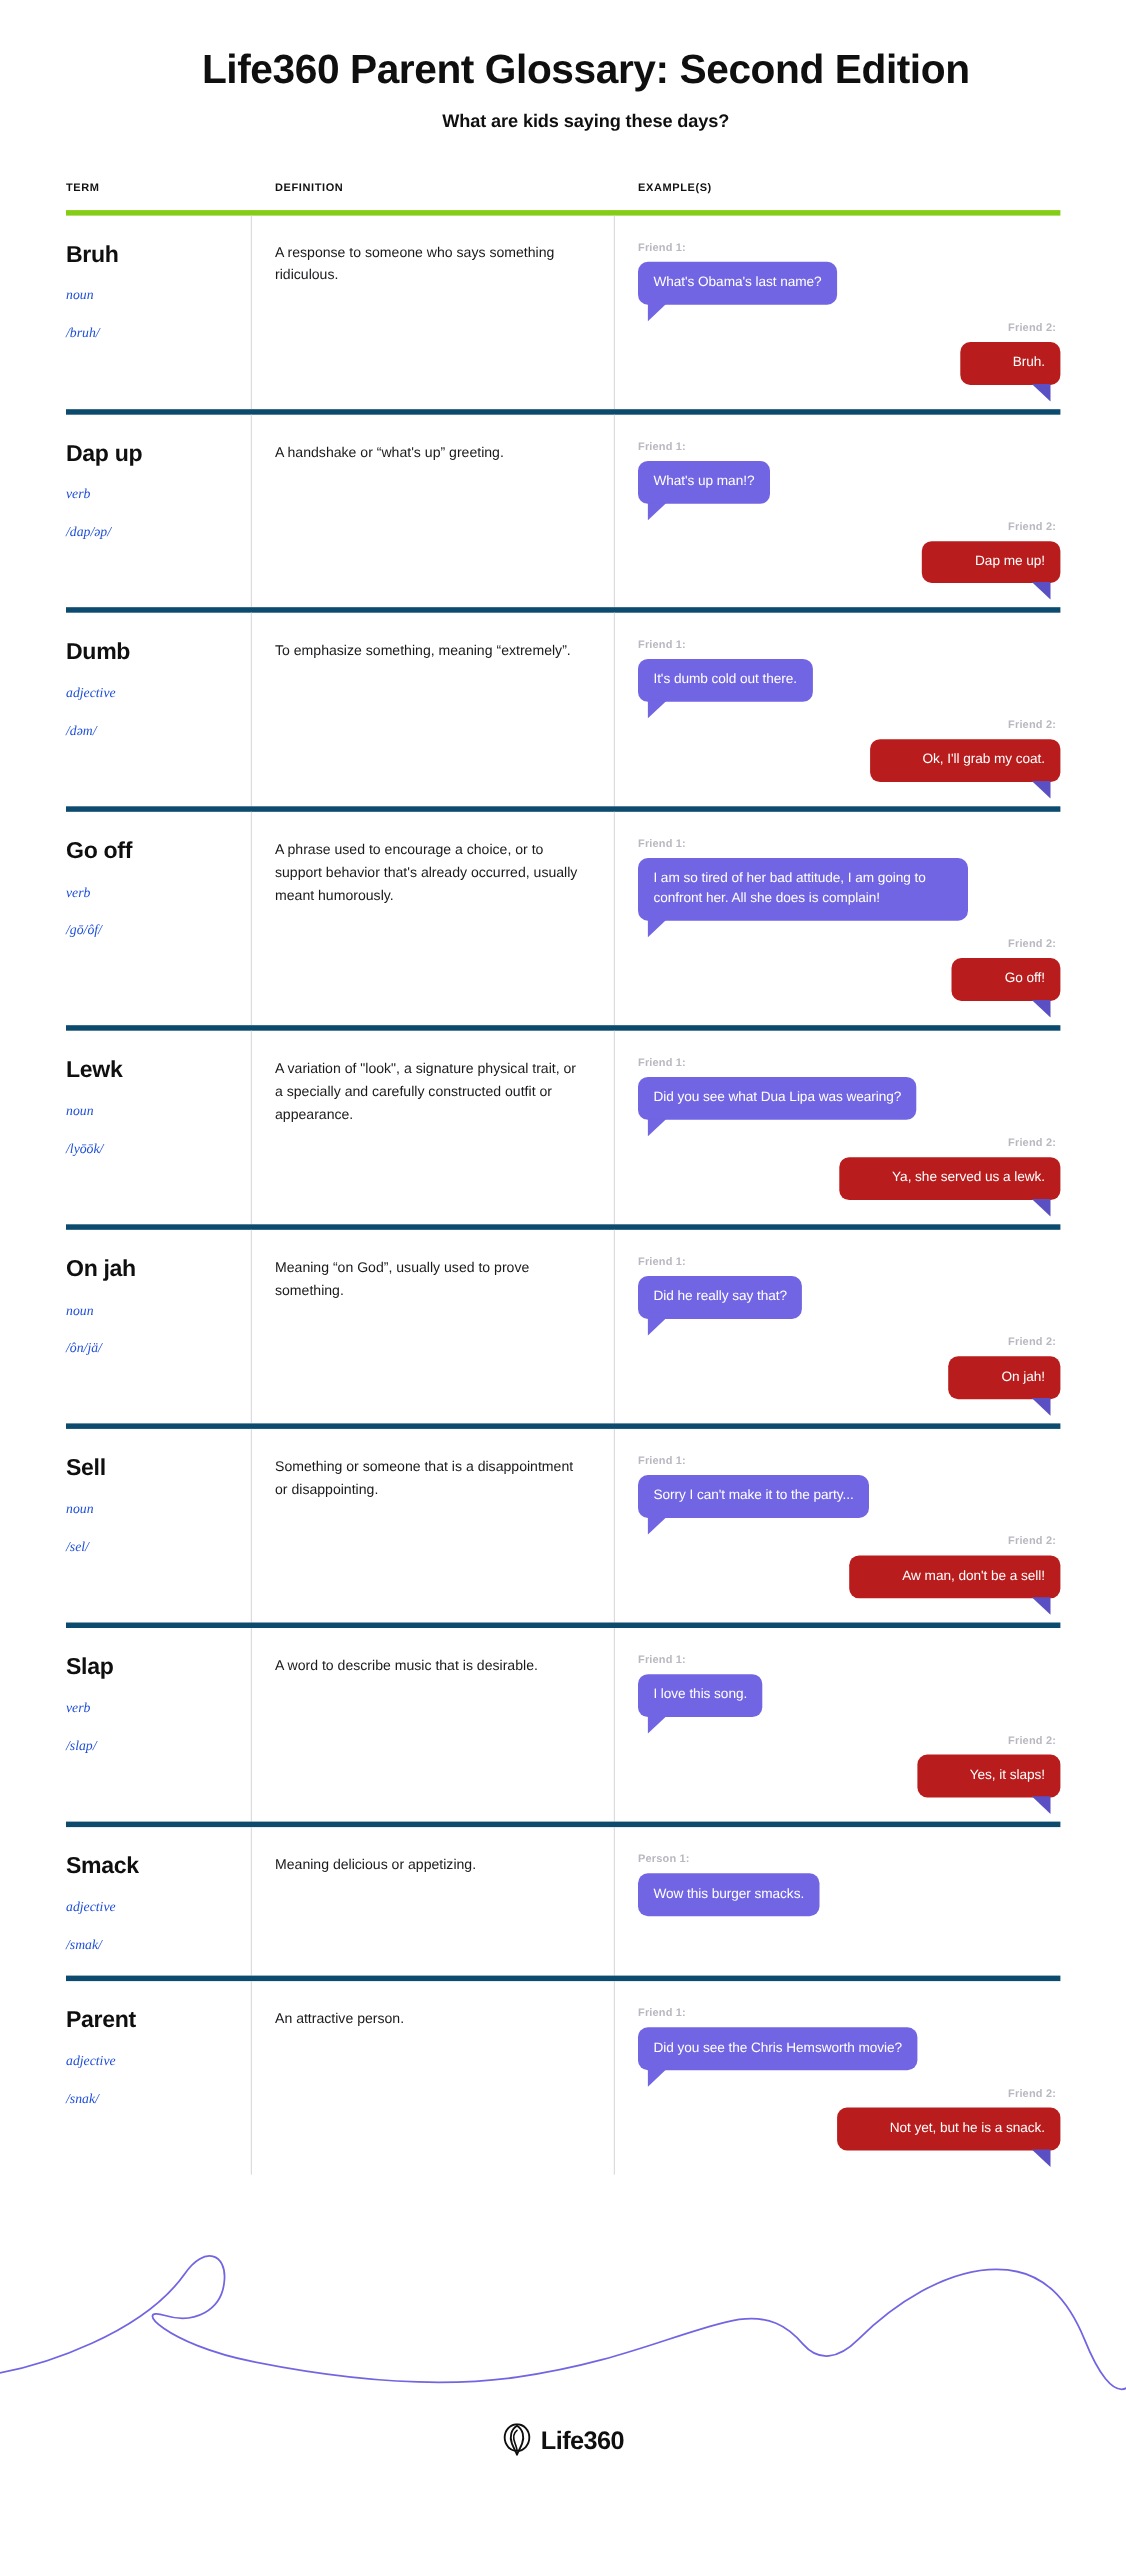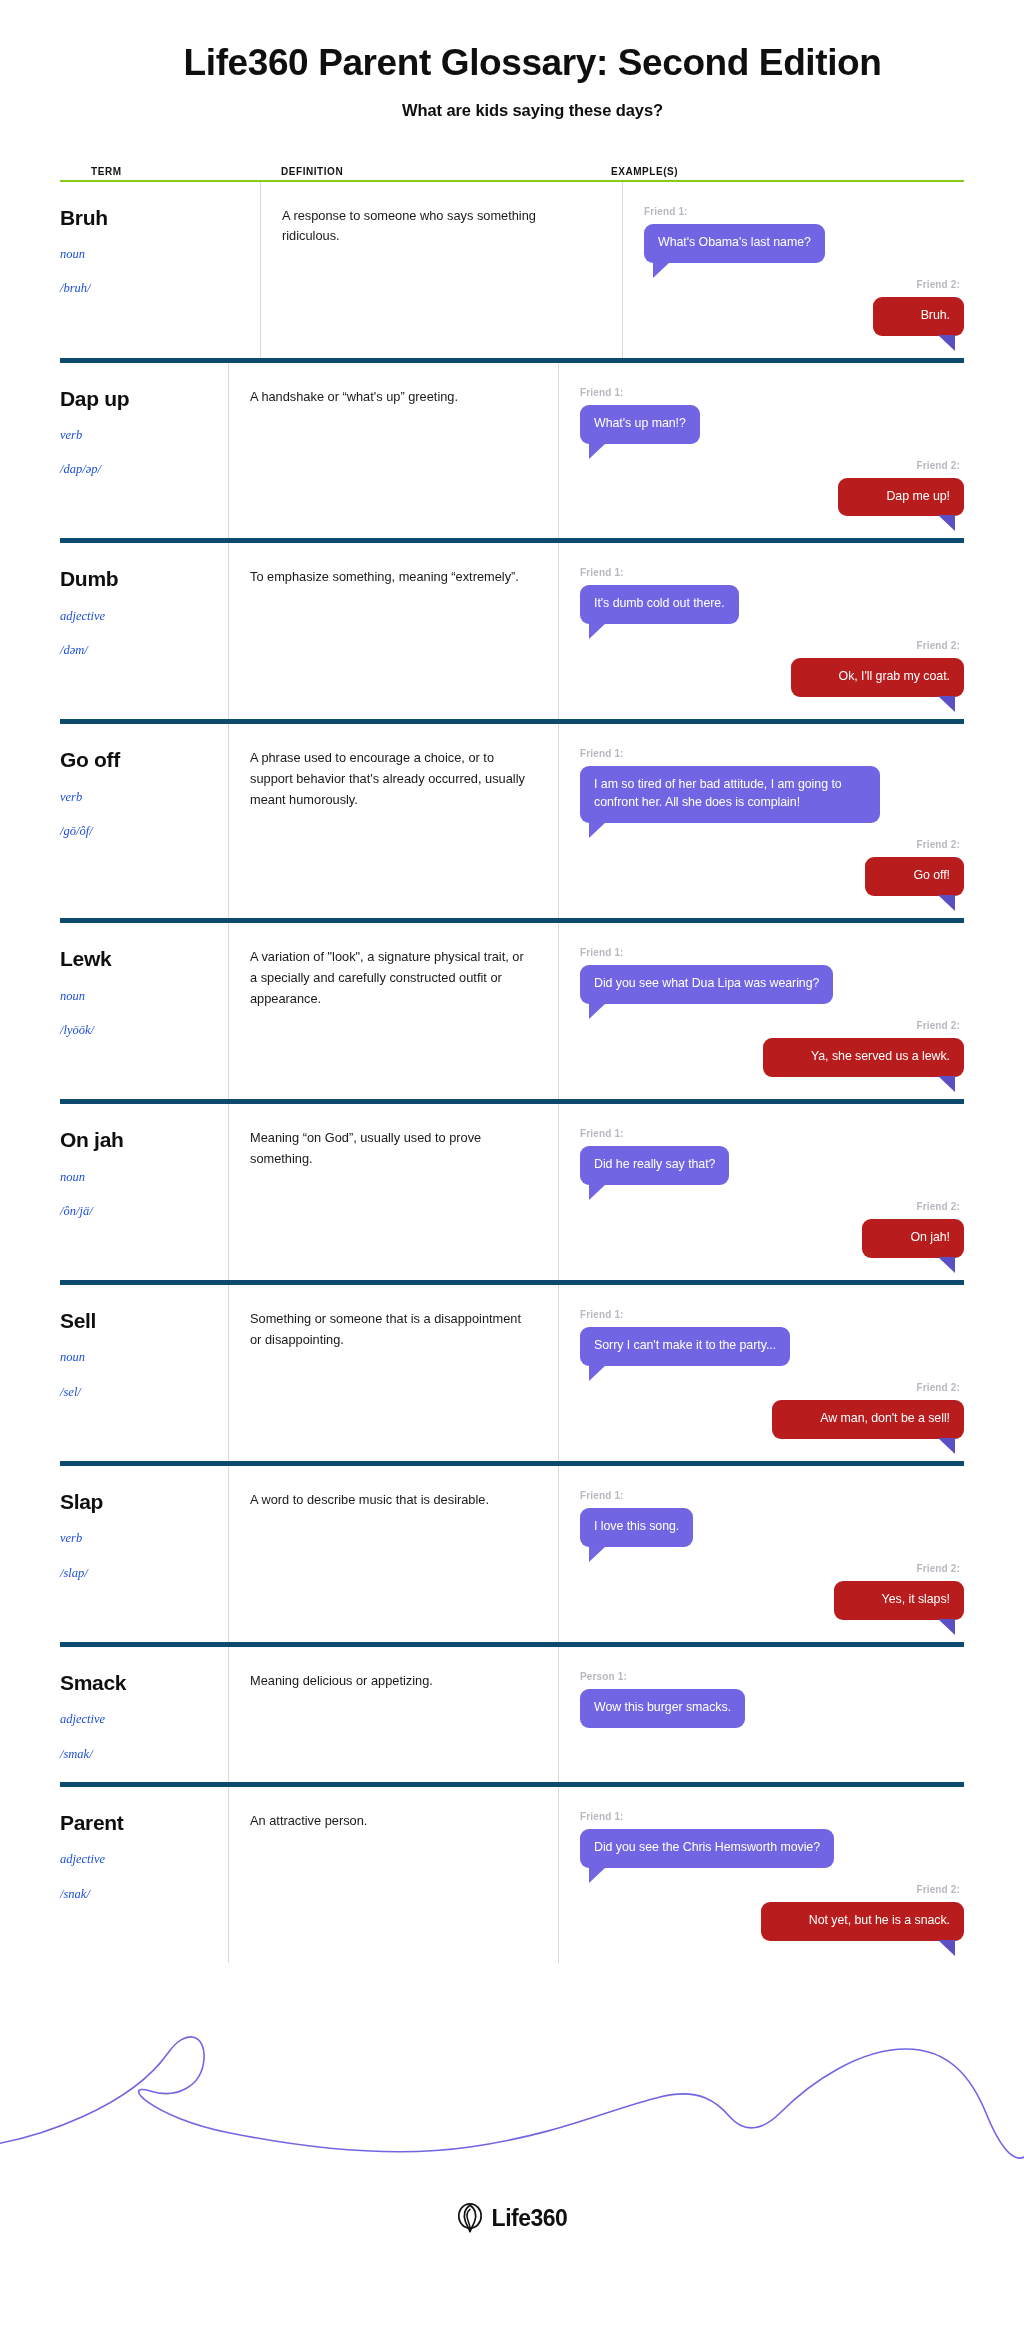--- a/index.html
+++ b/index.html
@@ -34,42 +34,41 @@
     letter-spacing: -0.1px;
   }
 
   
   .table {
     margin: 46px 60px 0 60px;
     width: 904px;
   }
   .col-head-row {
     display: flex;
-    padding-bottom: 3px;
-    margin-left: 31px;
+    padding-bottom: 14px;
   }
   .col-head {
     font-size: 10px;
     font-weight: 700;
     letter-spacing: 0.55px;
     color: #121214;
     text-transform: uppercase;
   }
   .c-term  { width: 168px; flex: 0 0 168px; padding-right: 16px; }
   .c-def   { width: 330px; flex: 0 0 330px; padding-left: 22px; padding-right: 24px; }
   .c-ex    { flex: 1 1 auto; padding-left: 22px; }
 
   .row {
     display: flex;
     position: relative;
     border-top: 5px solid #0c4a6e;
     padding-top: 24px;
     padding-bottom: 18px;
   }
-  .row:first-of-type { border-top: 2px solid #84cc16; gap: 32px; }
+  .row:first-of-type { border-top: 5px solid #84cc16; }
   .row .c-def, .row .c-ex { position: relative; }
   .row .c-def::before,
   .row .c-ex::before {
     content: "";
     position: absolute;
     left: 0; top: -24px; bottom: -18px;
     width: 1px;
     background: #d9d9dd;
   }
 
@@ -145,21 +144,21 @@
   
   .footer {
     position: relative;
     margin-top: 24px;
     height: 270px;
   }
   .squiggle { position: absolute; left: 0; top: 0; }
   .logo-wrap {
     position: absolute;
     left: 0; right: 0;
-    bottom: 24px;
+    bottom: 38px;
     display: flex;
     align-items: center;
     justify-content: center;
     gap: 9px;
   }
   .logo-mark { display: block; }
   .logo-text {
     font-size: 23px;
     font-weight: 700;
     color: #0f0f10;

